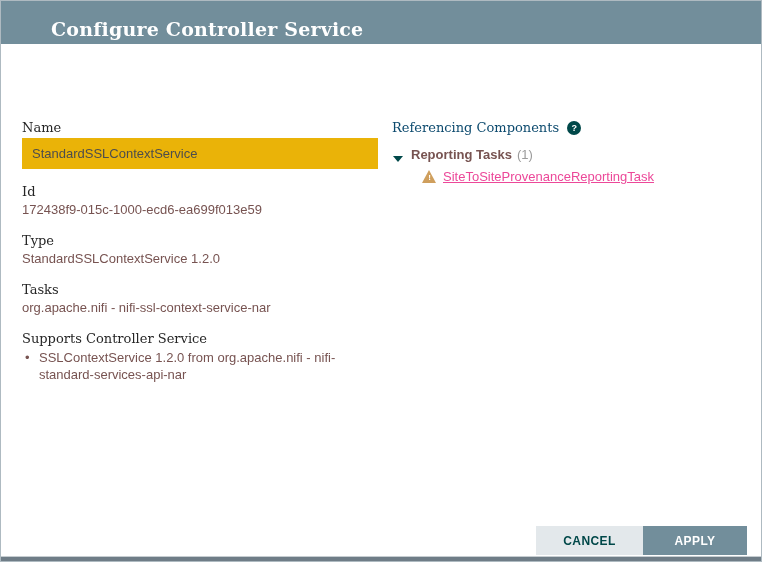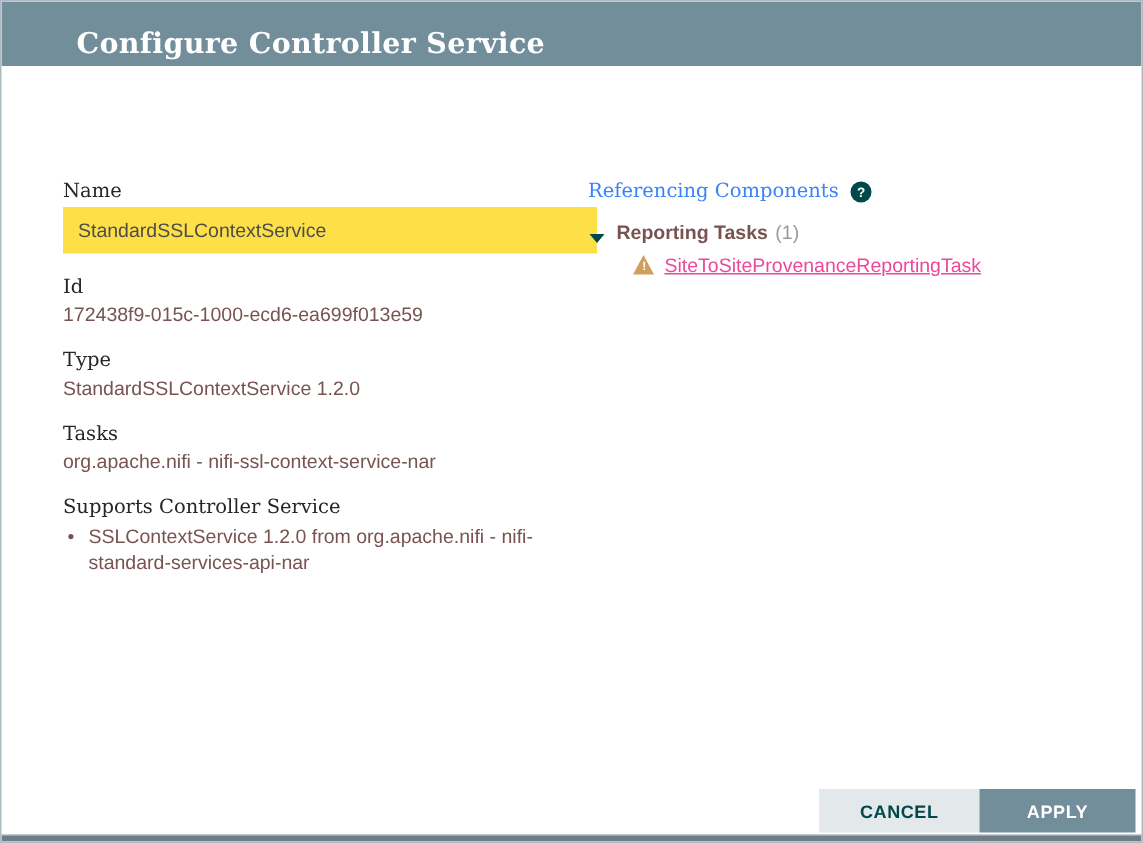--- a/index.html
+++ b/index.html
@@ -53,30 +53,29 @@
     border: 1px solid #004849;
     border-bottom: none;
     z-index: 2;
     line-height: 30px;
   }
 
   
   .col-left {
     position: absolute; top: 112px; left: 21px; width: 357px;
     padding-top: 7px;
-    margin-left: 20px;
   }
   .field-label {
     font-family: "DejaVu Serif", "Liberation Serif", serif;
     font-size: 13px; color: #262626;
     margin-bottom: 3px;
   }
   .name-input {
     width: 356px; height: 31px;
-    background: #fde047;
+    background: #eab308;
     border: none; outline: none;
     font-family: "Liberation Sans", sans-serif;
     font-size: 13px; color: #4d4d4d;
     padding: 0 10px;
     margin-bottom: 15px;
   }
   .field-value {
     font-size: 13px; color: #775351;
     line-height: 16px;
     margin-bottom: 15px;
@@ -94,21 +93,21 @@
   }
 
   
   .col-right {
     position: absolute; top: 112px; left: 391px; right: 22px;
     padding-top: 7px;
   }
   .ref-header { display: flex; align-items: center; margin-bottom: 9px; }
   .ref-title {
     font-family: "DejaVu Serif", "Liberation Serif", serif;
-    font-size: 13px; color: #3b82f6;
+    font-size: 13px; color: #0c4a6e;
   }
   .help-icon {
     display: inline-block; width: 14px; height: 14px;
     margin-left: 8px;
     background: #004849; color: #ffffff;
     border-radius: 50%;
     font-size: 9px; font-weight: bold;
     text-align: center; line-height: 14px;
     cursor: pointer;
   }
@@ -141,21 +140,21 @@
     color: #ffffff; font-size: 8px; font-weight: bold; line-height: 10px;
   }
   .ref-link {
     font-size: 13px; color: #ec4899;
     text-decoration: underline;
     cursor: pointer;
   }
 
   
   .footer {
-    position: absolute; right: 4px; bottom: 6px;
+    position: absolute; right: 14px; bottom: 6px;
     display: flex;
   }
   .btn {
     min-width: 104px; height: 29px;
     border: none;
     font-family: "Liberation Sans", sans-serif;
     font-size: 12px; font-weight: bold; letter-spacing: 0.4px;
     cursor: pointer;
   }
   .btn-cancel { background: #e3e8eb; color: #004849; min-width: 107px; }

